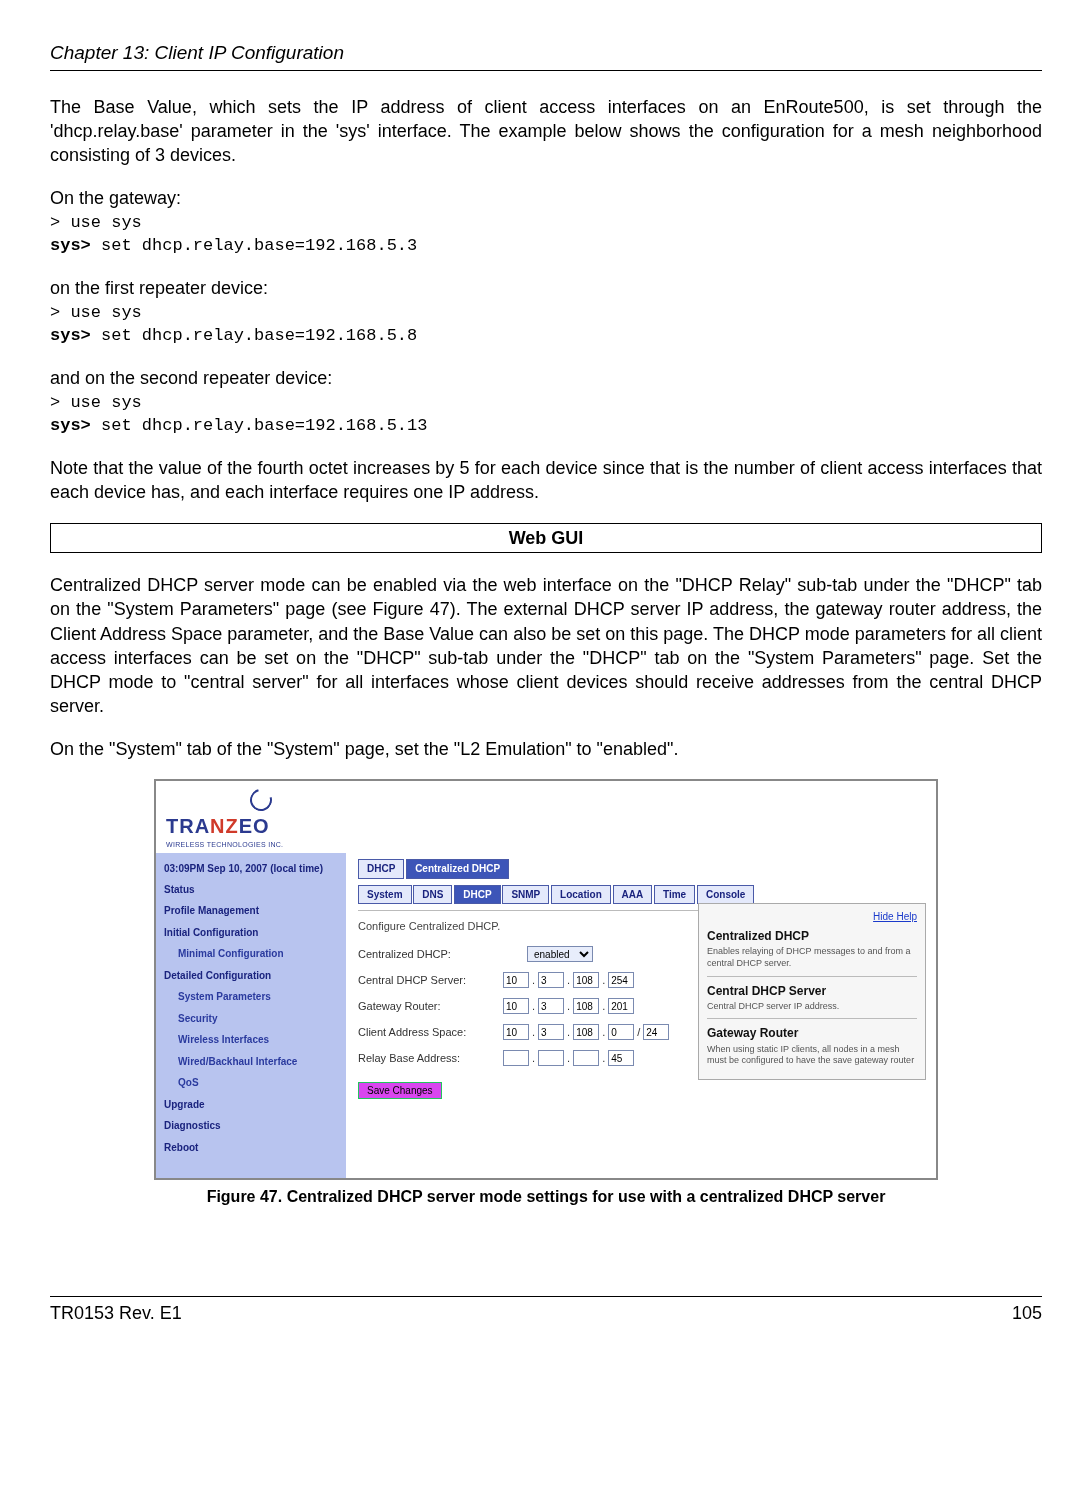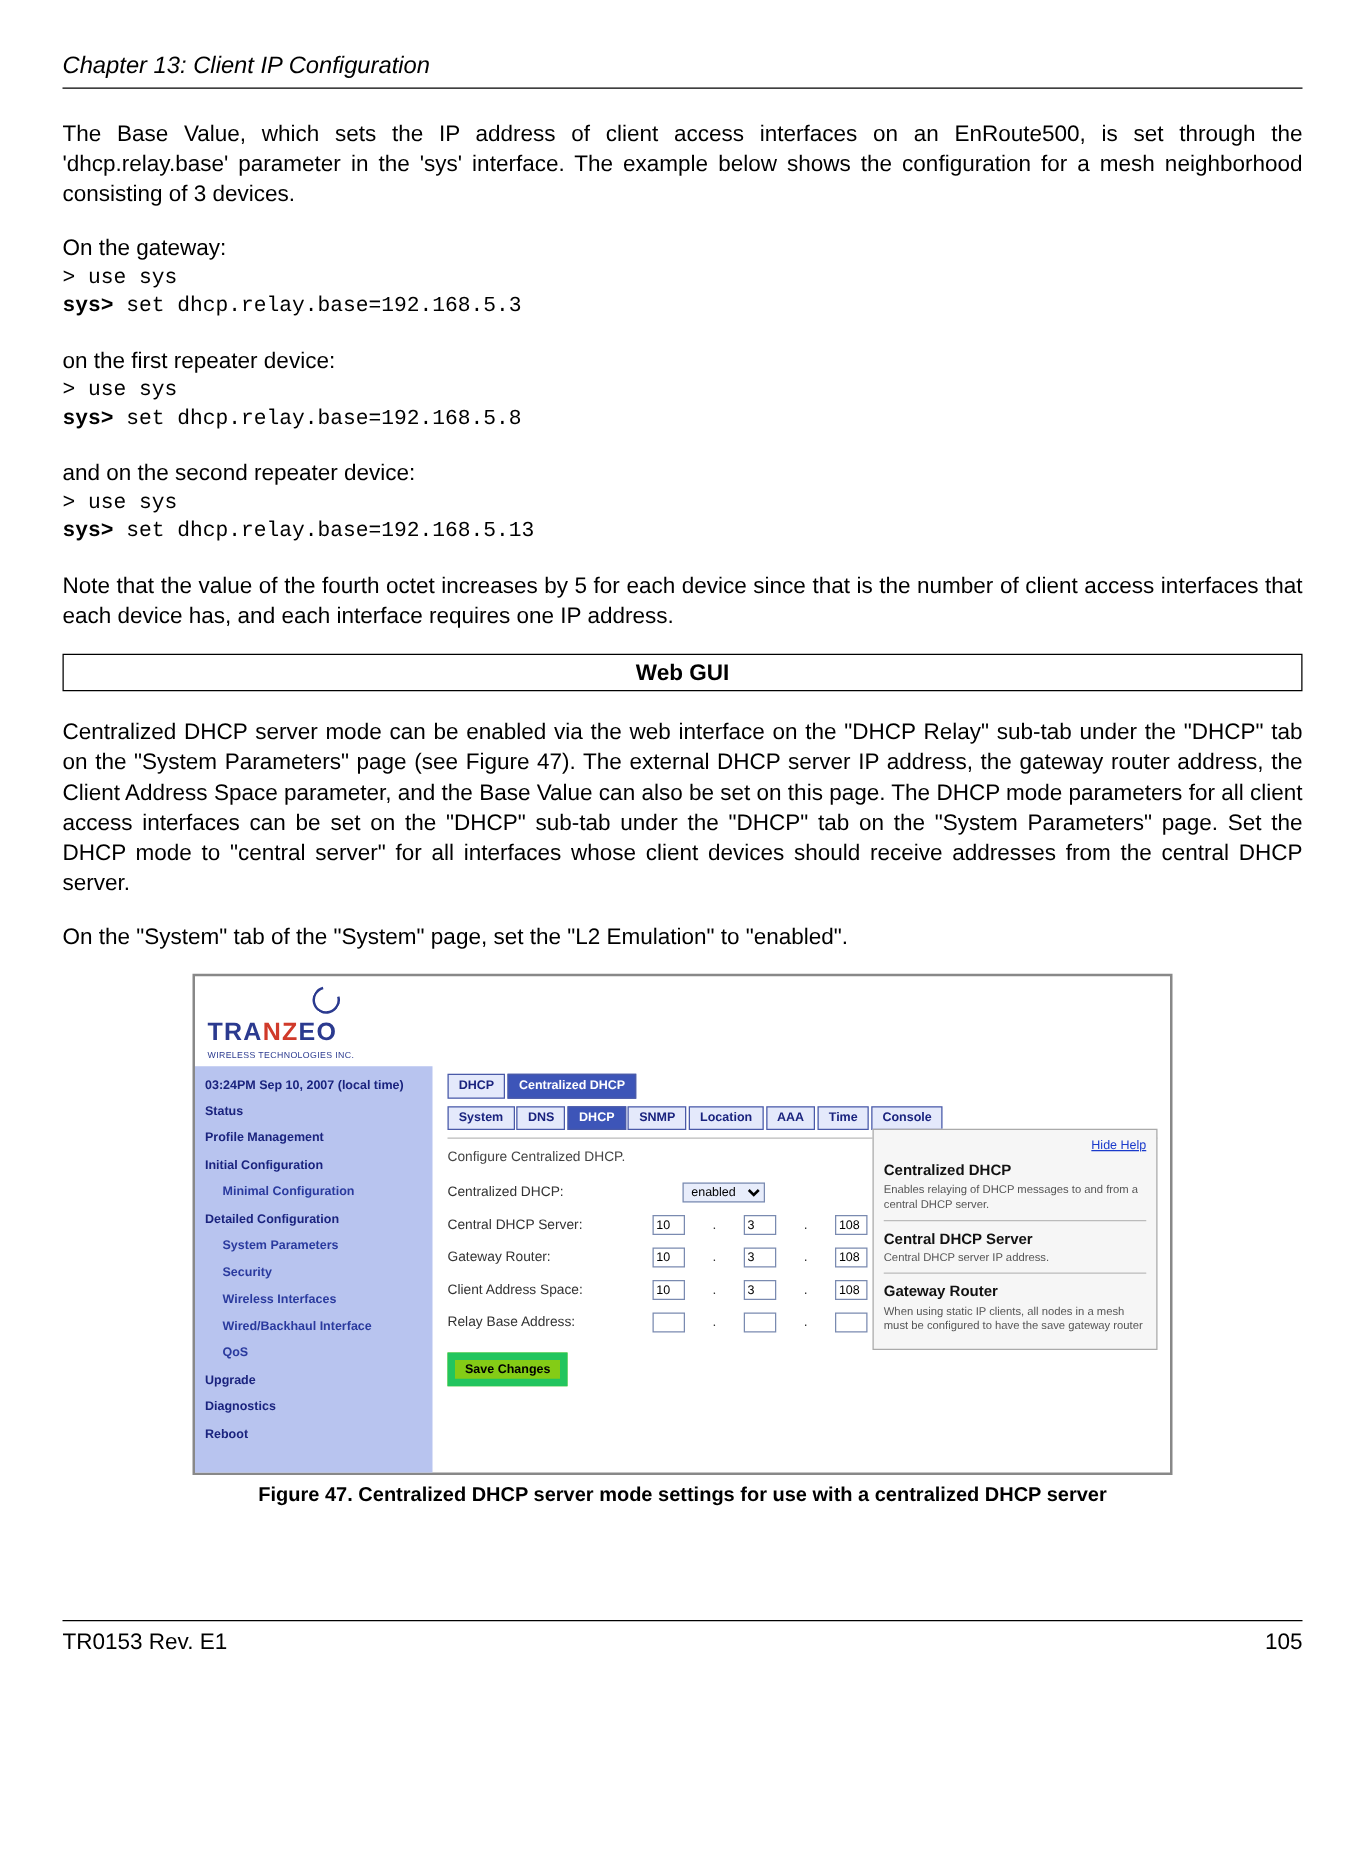--- a/index.html
+++ b/index.html
@@ -114,41 +114,39 @@
     border-top: 1px solid #bbb;
     margin: 4px 0 8px 0;
   }
   .conf-text { color: #444; font-size: 11px; margin: 6px 0 12px 0; }
   .form-row {
     display: flex;
     align-items: center;
     margin: 10px 0;
     font-size: 11px;
     color: #333;
-    gap: 19px;
   }
   .form-row .lbl { width: 145px; }
   .sel, .inp {
     border: 1px solid #7a8ab0;
     background: #fff;
     font-size: 10px;
     padding: 1px 2px;
     height: 16px;
     box-sizing: border-box;
   }
   .sel { width: 66px; background: #e8edfb; margin-left: 24px; }
   .inp { width: 26px; text-align: left; }
   .dot { margin: 0 3px; }
   .save-btn {
-    border: 6px solid #22c55e;
-    background: #84cc16;
+    border: 1px solid #22c55e;
+    background: #d946ef;
     font-size: 10px;
     padding: 2px 8px;
     margin-top: 6px;
-    font-weight: bold;
   }
   .help-panel {
     position: absolute;
     right: 10px;
     top: 50px;
     width: 210px;
     border: 1px solid #aaa;
     background: #f6f6f6;
     padding: 6px 8px;
     font-size: 10px;
@@ -226,21 +224,21 @@
     <div class="ss-logo">
       <div style="text-align:center"><span class="swirl"></span></div>
       <div class="ss-logo-main">
         <span>TRA</span><span class="nz">NZ</span><span>EO</span>
       </div>
       <div class="ss-logo-sub">WIRELESS TECHNOLOGIES INC.</div>
     </div>
   </div>
   <div class="ss-body">
     <div class="ss-sidebar">
-      <div class="time">03:24PM Sep 10, 2007 (local time)</div>
+      <div class="time">03:09PM Sep 10, 2007 (local time)</div>
       <div class="item">Status</div>
       <div class="item">Profile Management</div>
       <div class="item">Initial Configuration</div>
       <div class="item sub">Minimal Configuration</div>
       <div class="item">Detailed Configuration</div>
       <div class="item sub">System Parameters</div>
       <div class="item sub">Security</div>
       <div class="item sub">Wireless Interfaces</div>
       <div class="item sub">Wired/Backhaul Interface</div>
       <div class="item sub">QoS</div>

